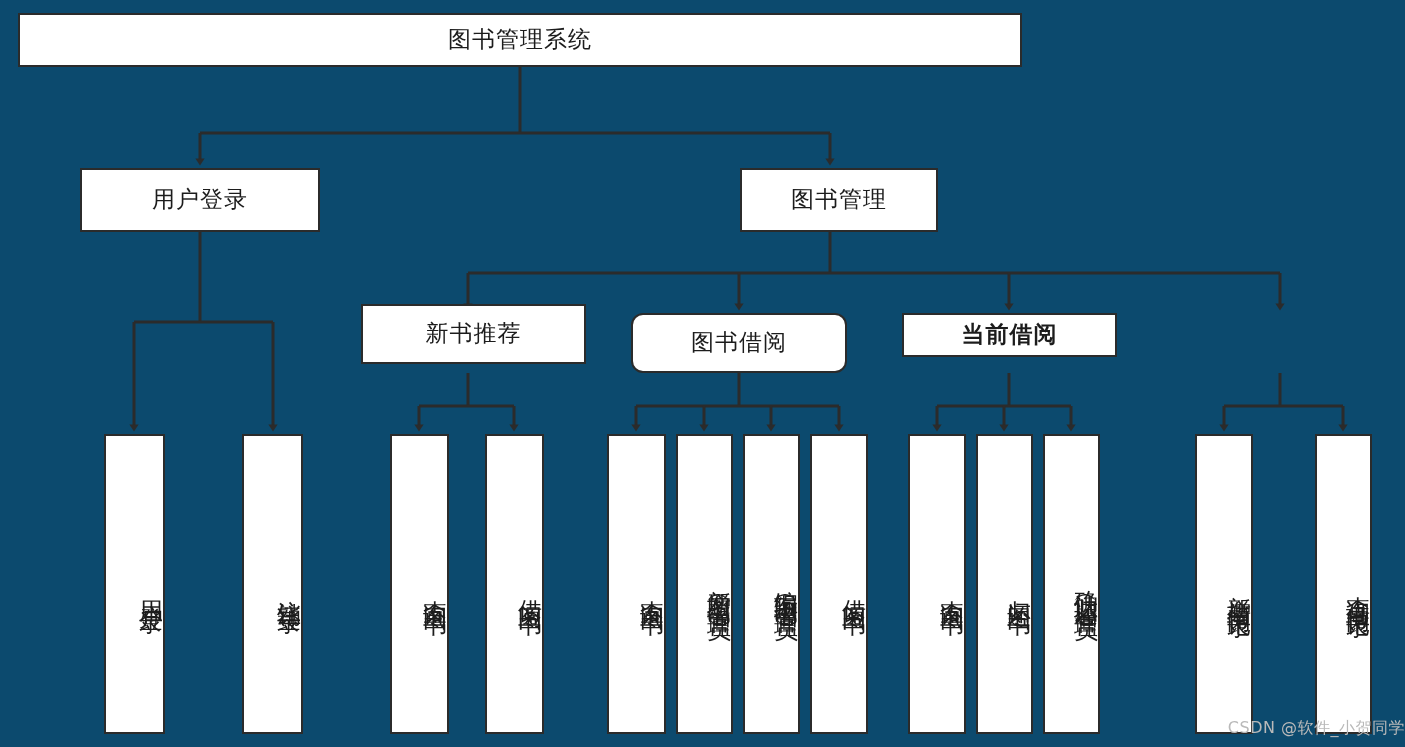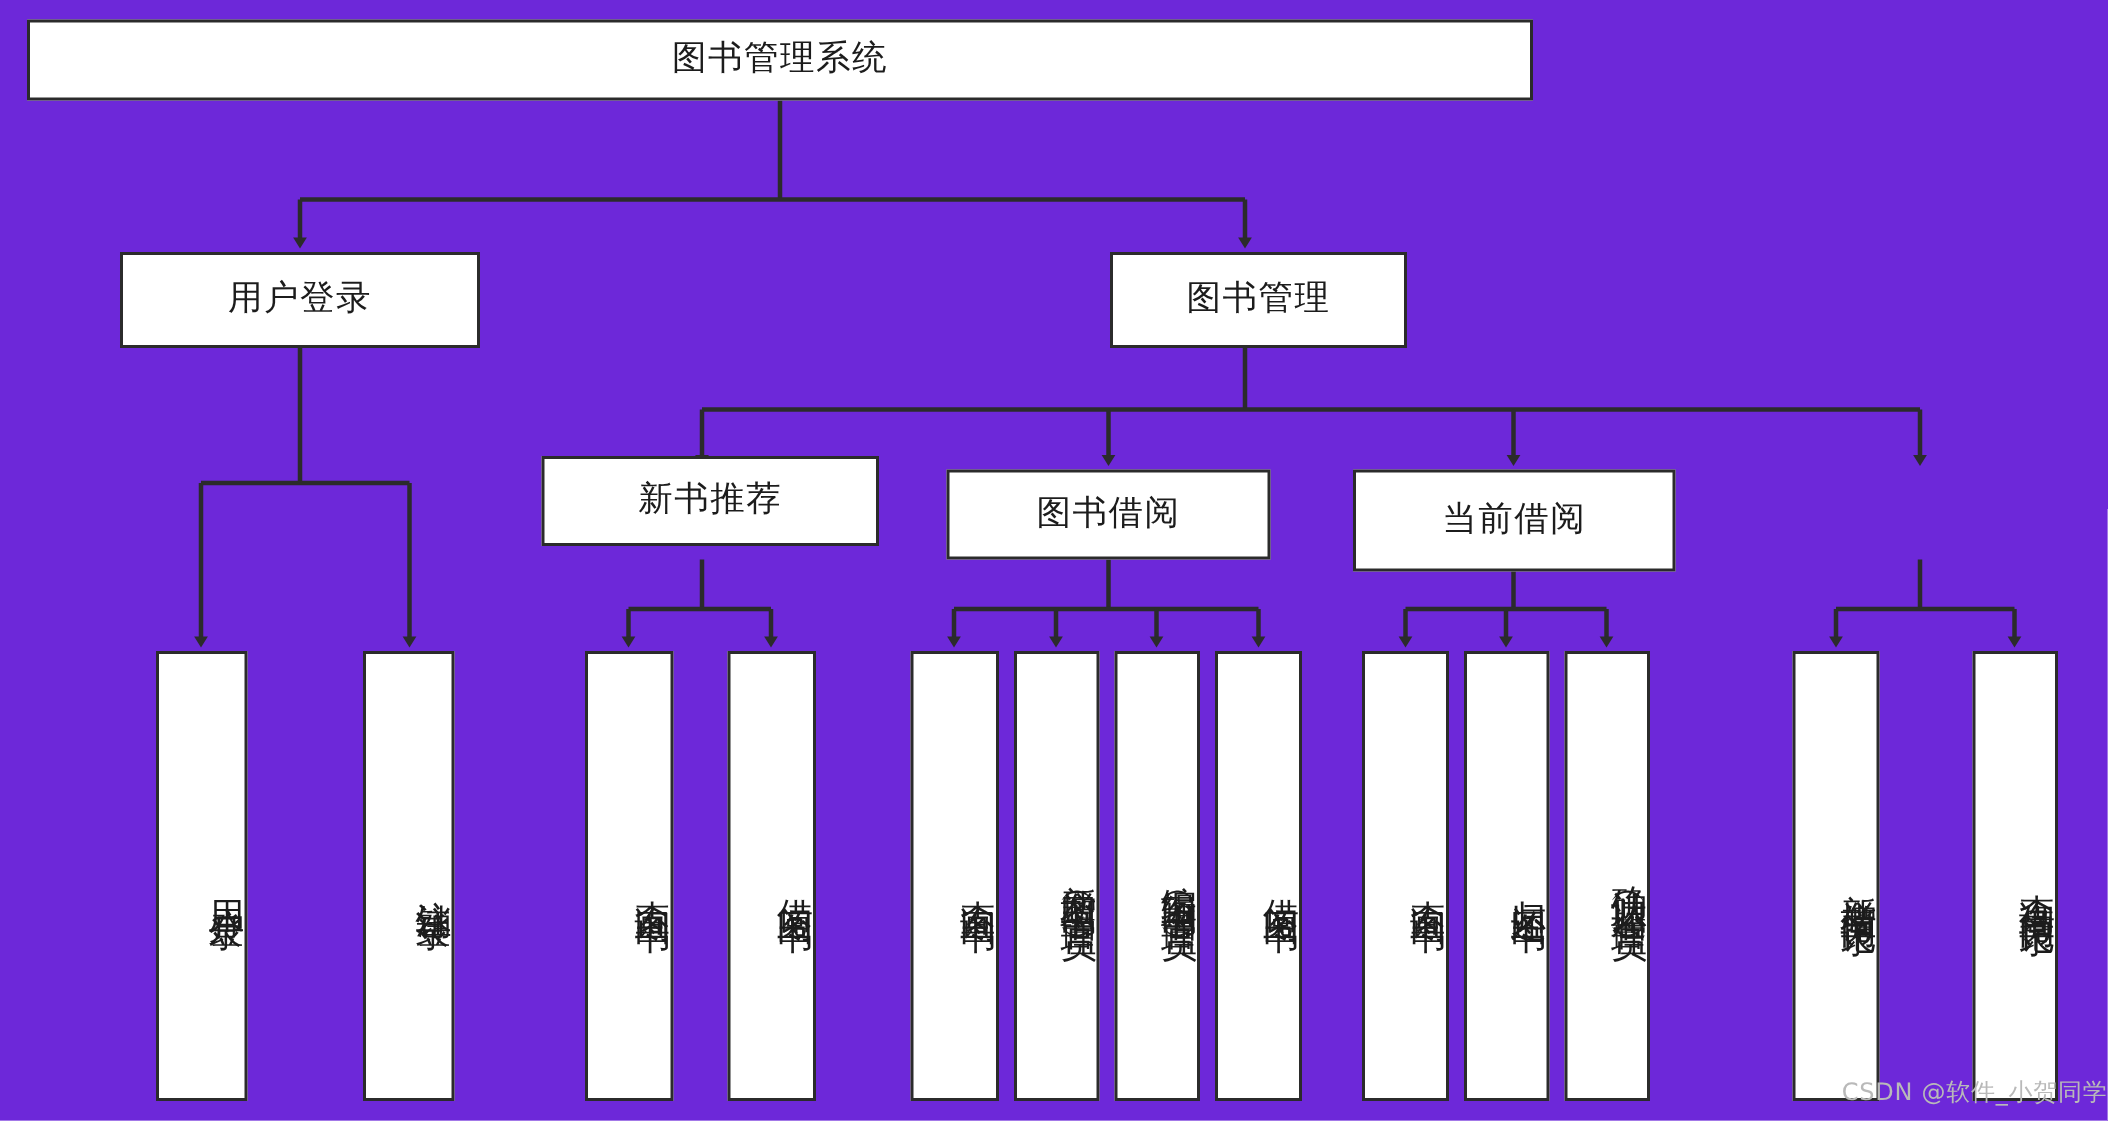--- a/index.html
+++ b/index.html
@@ -1,18 +1,18 @@
 <!DOCTYPE html>
 <html><head>
 <meta charset="utf-8">
 <style>
   html,body{margin:0;padding:0;background:#ffffff;}
   body{width:1405px;height:747px;overflow:hidden;
        font-family:"DejaVu Sans","Liberation Sans",sans-serif;}
-  #stage{position:relative;width:1405px;height:747px;background:#6d28d9;}
+  #stage{position:relative;width:1405px;height:747px;background:#0c4a6e;}
   #wires{position:absolute;left:0;top:0;width:1405px;height:747px;}
   .node{position:absolute;box-sizing:border-box;background:#ffffff;
         border:2px solid #2b2b2b;display:flex;align-items:center;
         justify-content:center;color:#1c1c1c;}
   .node.h{font-size:23px;letter-spacing:1px;line-height:1.1;}
   .node.root{font-size:23px;}
   .node.v{writing-mode:vertical-rl;text-orientation:upright;
           font-size:24px;letter-spacing:4px;line-height:1.05;
           padding-top:10px;align-items:flex-start;justify-content:center;}
   .wm{position:absolute;right:0;bottom:8px;font-size:16px;color:#b9b9b9;
@@ -72,22 +72,22 @@
       <path d="M1343,406 L1343,428" marker-end="url(#ah)"></path>
     </g>
   </svg>
 
   <div class="node h root" style="left:18px;top:13px;width:1004px;height:54px;">图书管理系统</div>
 
   <div class="node h" style="left:80px;top:168px;width:240px;height:64px;">用户登录</div>
   <div class="node h" style="left:740px;top:168px;width:198px;height:64px;">图书管理</div>
 
   <div class="node h" style="left:361px;top:304px;width:225px;height:60px;">新书推荐</div>
-  <div class="node h" style="left:631px;top:313px;width:216px;height:60px;">图书借阅</div>
-  <div class="node h" style="left:902px;top:313px;width:215px;height:68px;">当前借阅</div>
+  <div class="node h" style="left:631px;top:313px;width:216px;height:60px;border-radius:12px;">图书借阅</div>
+  <div class="node h" style="left:902px;top:313px;width:215px;height:44px;font-weight:bold;">当前借阅</div>
 
   <div class="node v" style="left:104px;top:434px;width:61px;height:300px;">用户登录</div>
   <div class="node v" style="left:242px;top:434px;width:61px;height:300px;">注销登录</div>
 
   <div class="node v" style="left:390px;top:434px;width:59px;height:300px;">查询图书</div>
   <div class="node v" style="left:485px;top:434px;width:59px;height:300px;">借阅图书</div>
 
   <div class="node v" style="left:607px;top:434px;width:59px;height:300px;">查询图书</div>
   <div class="node v" style="left:676px;top:434px;width:57px;height:300px;">新增图书（管理员）</div>
   <div class="node v" style="left:743px;top:434px;width:57px;height:300px;">编辑图书（管理员）</div>

